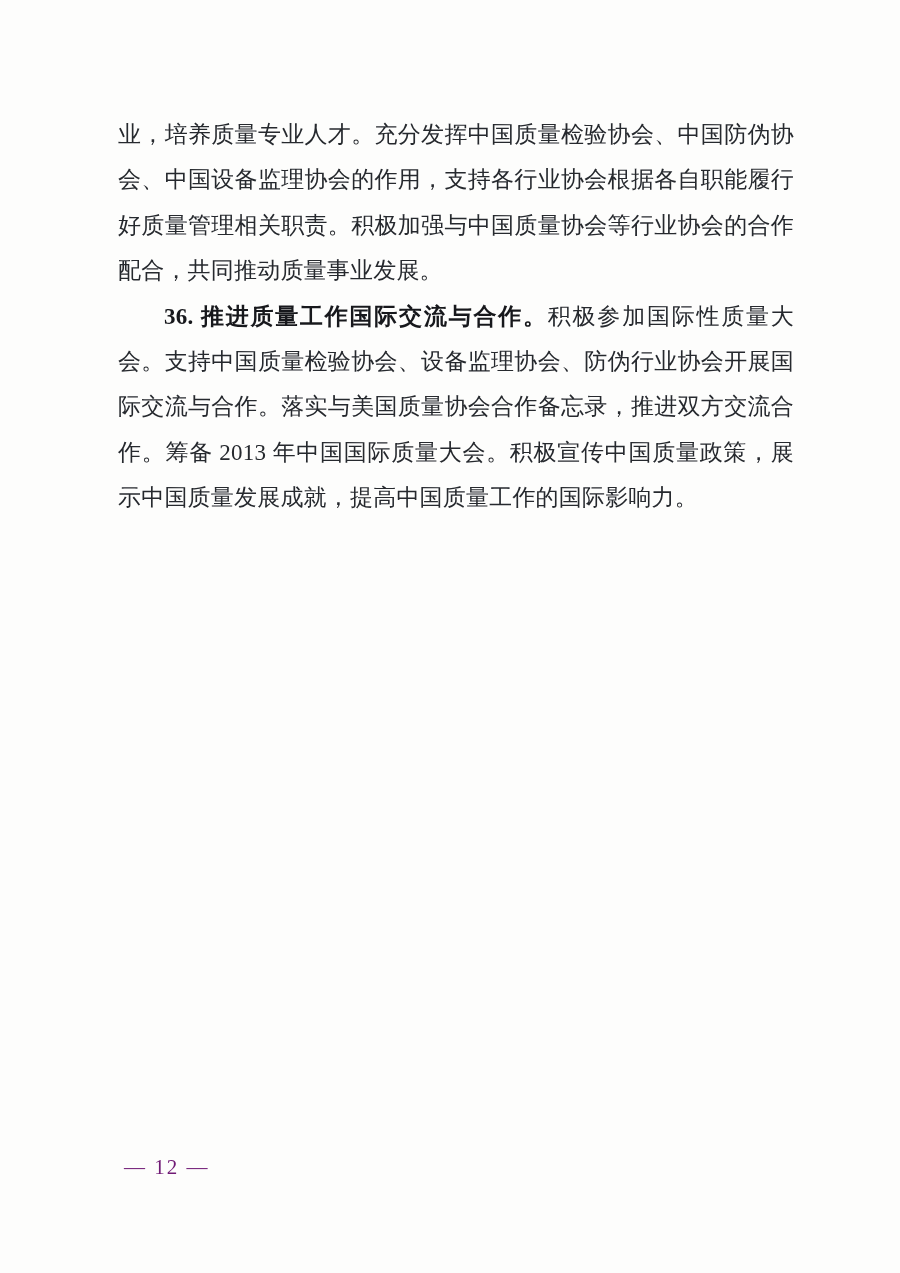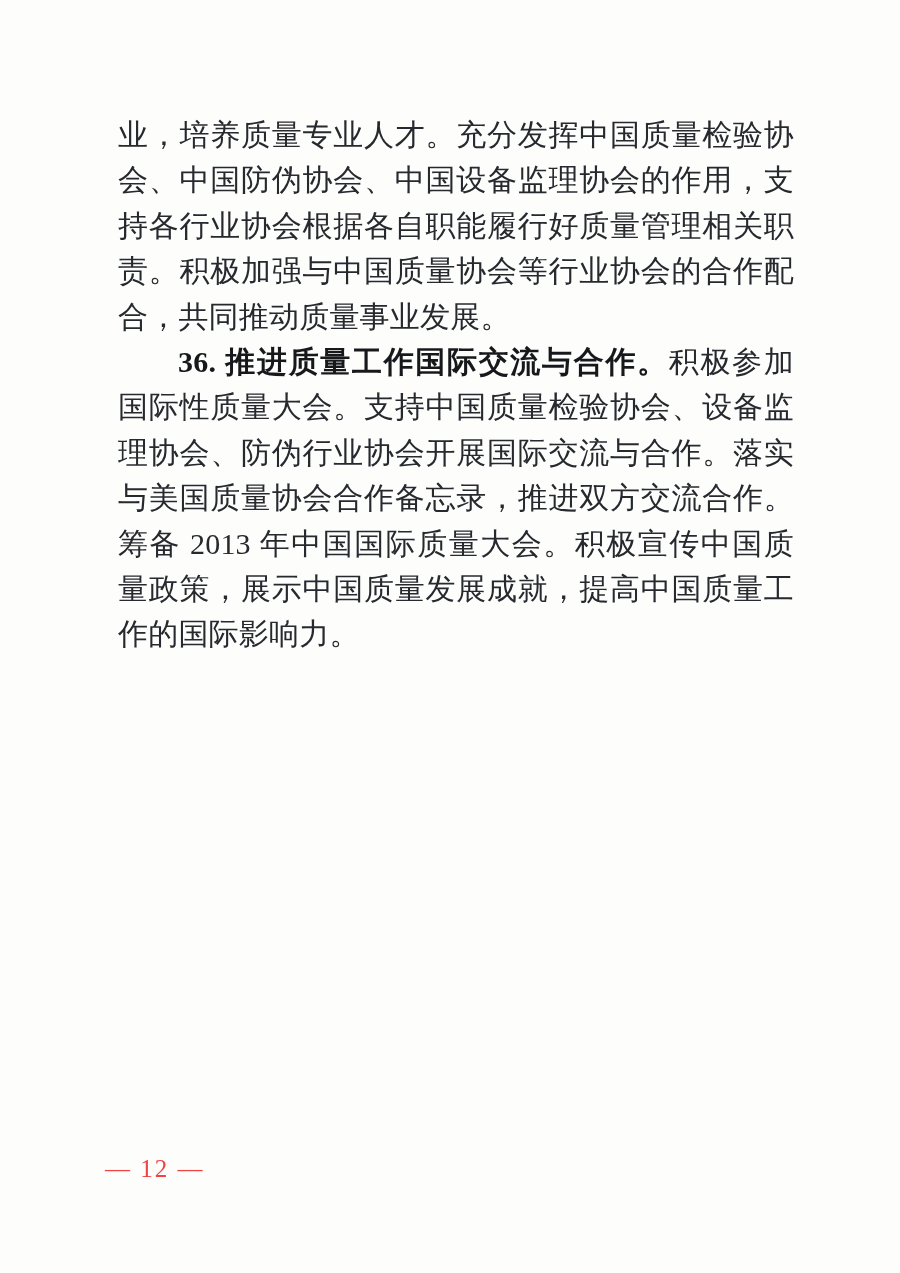--- a/index.html
+++ b/index.html
@@ -15,21 +15,21 @@
   .page {
     position: absolute;
     inset: 0;
     background: #fdfdfc;
   }
   .text-block {
     position: absolute;
     left: 118px;
     top: 112px;
     width: 676px;
-    font-size: 30px;
+    font-size: 23px;
     line-height: 45.4px;
     letter-spacing: 0.2px;
     color: #26292e;
     text-align: justify;
     text-justify: inter-character;
   }
   .para {
     margin: 0;
     padding: 0;
     text-indent: 0;
@@ -40,25 +40,25 @@
   }
   .para-heading {
     font-weight: bold;
     color: #17181c;
   }
   .para-body {
     font-weight: normal;
   }
   .footer-pagenum {
     position: absolute;
-    left: 105px;
+    left: 124px;
     top: 1155px;
-    font-size: 25px;
+    font-size: 21px;
     letter-spacing: 2px;
-    color: #ef4444;
+    color: #701a75;
   }
 </style>
 </head>
 <body>
 
 <div class="page">
 
   <div class="text-block">
 
     <p class="para"><span class="para-body">业，培养质量专业人才。充分发挥中国质量检验协会、中国防伪协会、中国设备监理协会的作用，支持各行业协会根据各自职能履行好质量管理相关职责。积极加强与中国质量协会等行业协会的合作配合，共同推动质量事业发展。</span></p>

